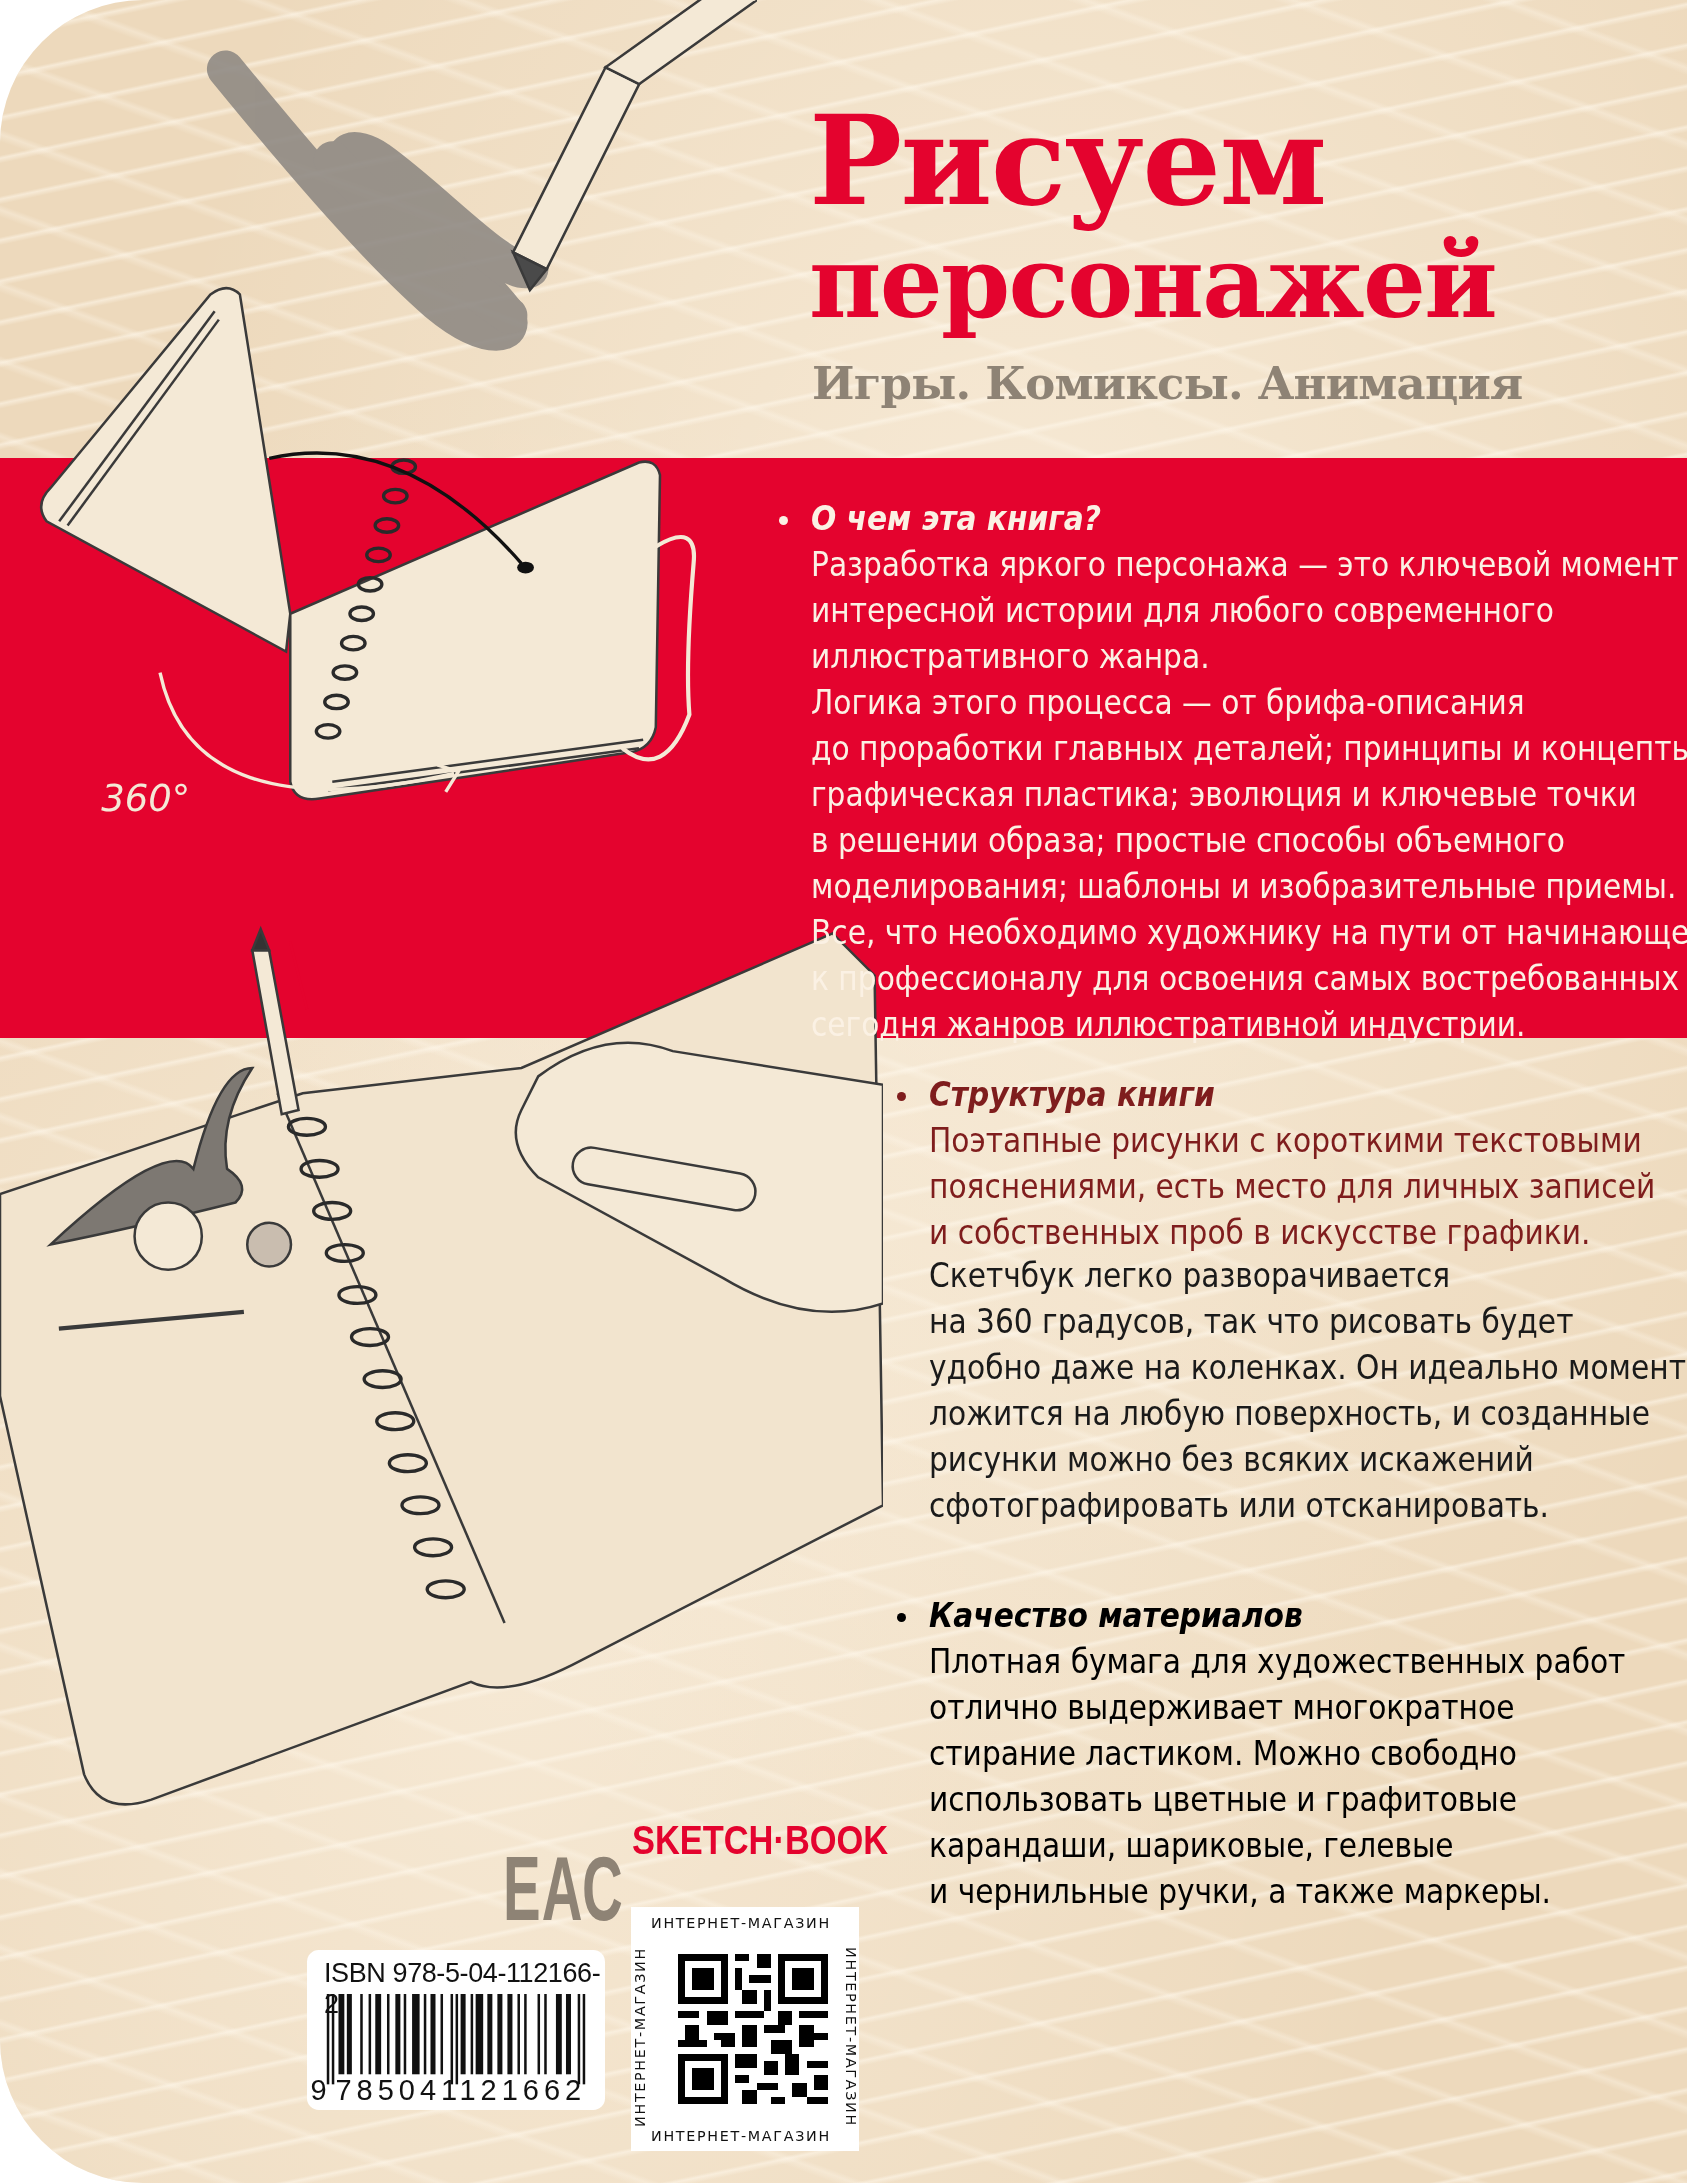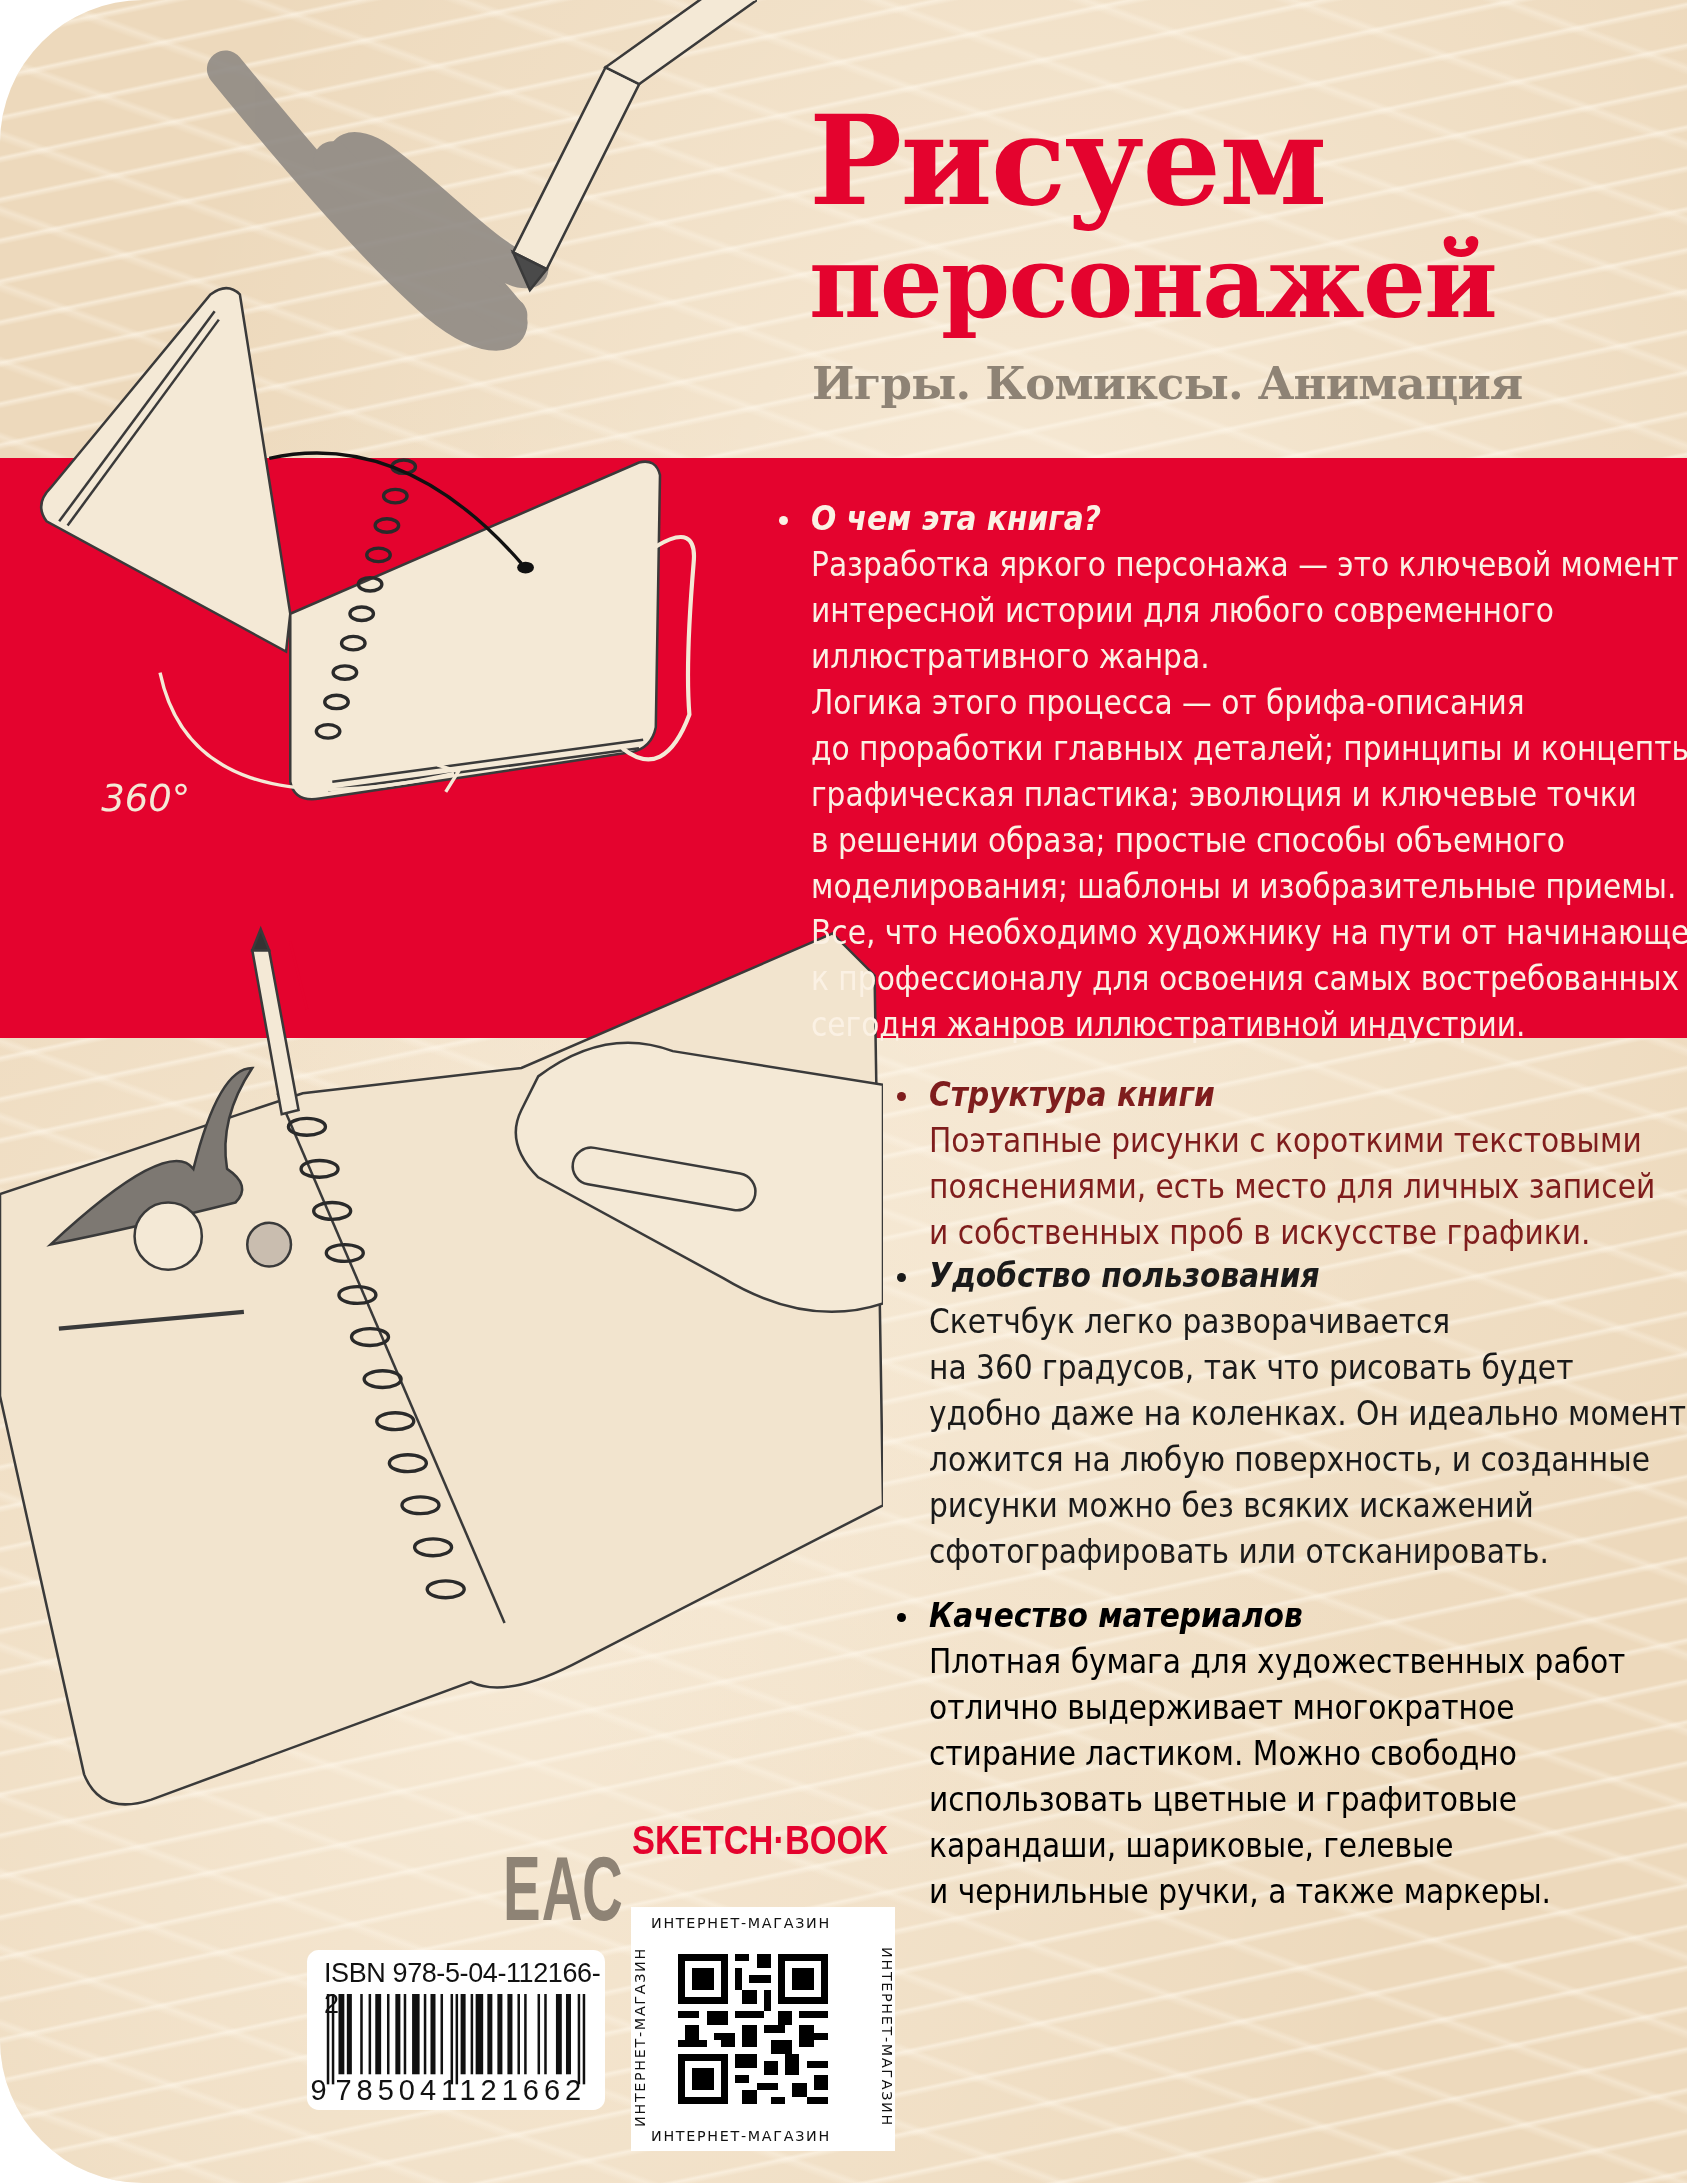--- a/index.html
+++ b/index.html
@@ -74,21 +74,21 @@
     letter-spacing: -0.4px;
   }
   .barcode { position: absolute; left: 18.5px; top: 44px; }
   .ean-digits {
     position: absolute; left: 3.4px; top: 124px; width: 286px;
     font-family: "Liberation Sans", sans-serif; font-size: 29px; color: #111;
     display: flex; gap: 0;
   }
   .ean-digits span { display: inline-block; }
   .qr-box {
-    position: absolute; left: 631px; top: 1907px; width: 264px; height: 244px;
+    position: absolute; left: 631px; top: 1907px; width: 228px; height: 244px;
     background: #fff;
   }
   .qr-label {
     position: absolute; font-family: "DejaVu Sans", sans-serif; font-size: 14.3px;
     color: #111; letter-spacing: 1.7px; white-space: nowrap;
   }
   .qr-top { left: 20px; top: 8.4px; }
   .qr-bottom { left: 20px; bottom: 6.7px; }
   .qr-left { left: 1.7px; top: 122px; transform-origin: center; transform: translate(-103px, 0) rotate(-90deg); width: 219px; text-align: center; }
   .qr-right { right: 1.7px; top: 122px; transform-origin: center; transform: translate(103px, 0) rotate(90deg); width: 219px; text-align: center; }
@@ -205,21 +205,20 @@
   </div>
 
   <div class="section s-struct">
     <span class="head">Структура книги</span>
     <span class="line">Поэтапные рисунки с короткими текстовыми</span>
     <span class="line">пояснениями, есть место для личных записей</span>
     <span class="line">и собственных проб в искусстве графики.</span>
   </div>
 
   <div class="section s-usage">
-    <span class="head">Удобство пользования</span>
     <span class="line">Скетчбук легко разворачивается</span>
     <span class="line">на 360 градусов, так что рисовать будет</span>
     <span class="line">удобно даже на коленках. Он идеально момент</span>
     <span class="line">ложится на любую поверхность, и созданные</span>
     <span class="line">рисунки можно без всяких искажений</span>
     <span class="line">сфотографировать или отсканировать.</span>
   </div>
 
   <div class="section s-quality">
     <span class="head">Качество материалов</span>

